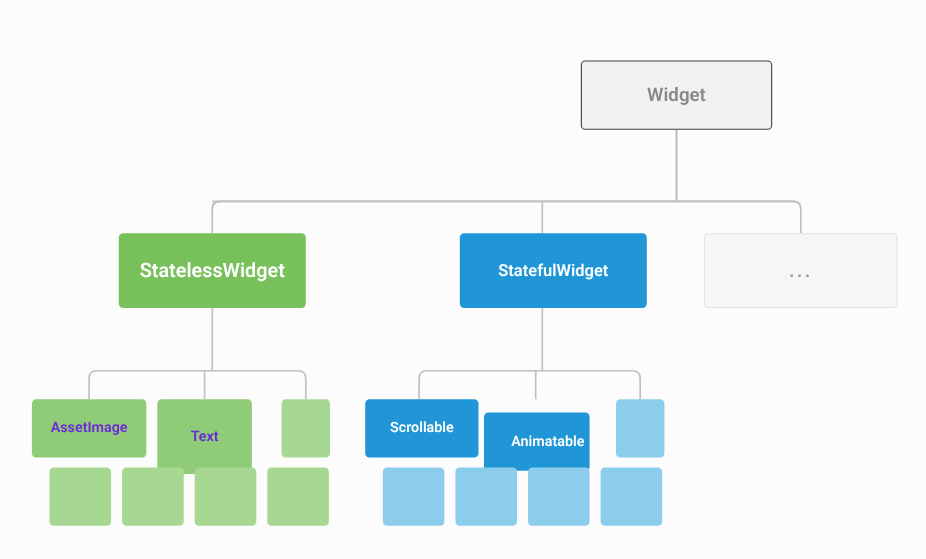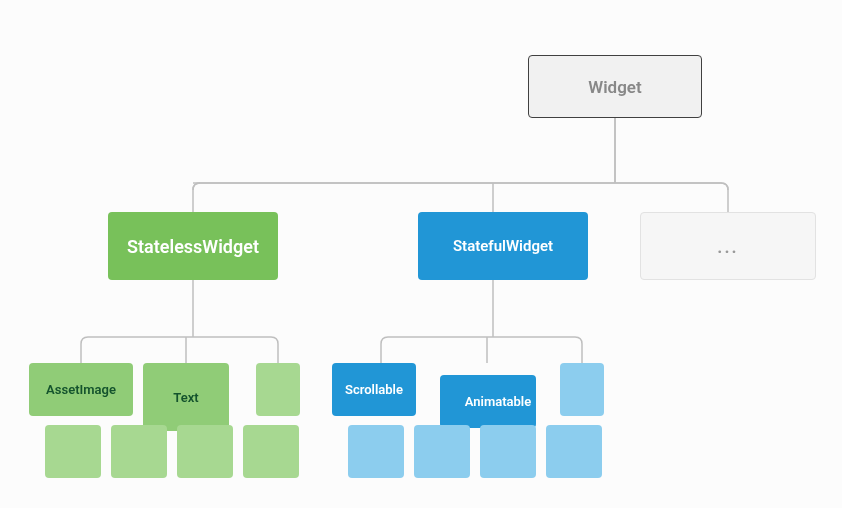--- a/index.html
+++ b/index.html
@@ -46,21 +46,21 @@
     color: #fff;
     font-size: 18px;
   }
   .blue-strong {
     background: #2196d6;
     color: #fff;
     font-size: 15px;
   }
   .green-med {
     background: #90cc77;
-    color: #14532d;
+    color: #6d28d9;
     font-size: 13px;
     text-align: center;
   }
   .blue-med {
     background: #2196d6;
     color: #fff;
     font-size: 13px;
   }
   .green-light {
     background: #a7d891;
@@ -126,21 +126,21 @@
 </div>
 
 <div class="node green-med" style="left:29px; top:363px; width:104px; height:53px;">
   <span>AssetImage</span>
 </div>
 <div class="node green-med" style="left:143px; top:363px; width:86px; height:68px;">
   <span>Text</span>
 </div>
 <div class="node green-light" style="left:256px; top:363px; width:44px; height:53px;"></div>
 
-<div class="node blue-med" style="left:332px; top:363px; width:84px; height:53px;">
+<div class="node blue-med" style="left:332px; top:363px; width:103px; height:53px;">
   <span>Scrollable</span>
 </div>
 <div class="node blue-med" style="left:440px; top:375px; width:96px; height:53px;padding-left:20px;">
   <span>Animatable</span>
 </div>
 <div class="node blue-light" style="left:560px; top:363px; width:44px; height:53px;"></div>
 
 <div class="node green-light" style="left:45px;  top:425px; width:56px; height:53px;"></div>
 <div class="node green-light" style="left:111px; top:425px; width:56px; height:53px;"></div>
 <div class="node green-light" style="left:177px; top:425px; width:56px; height:53px;"></div>

